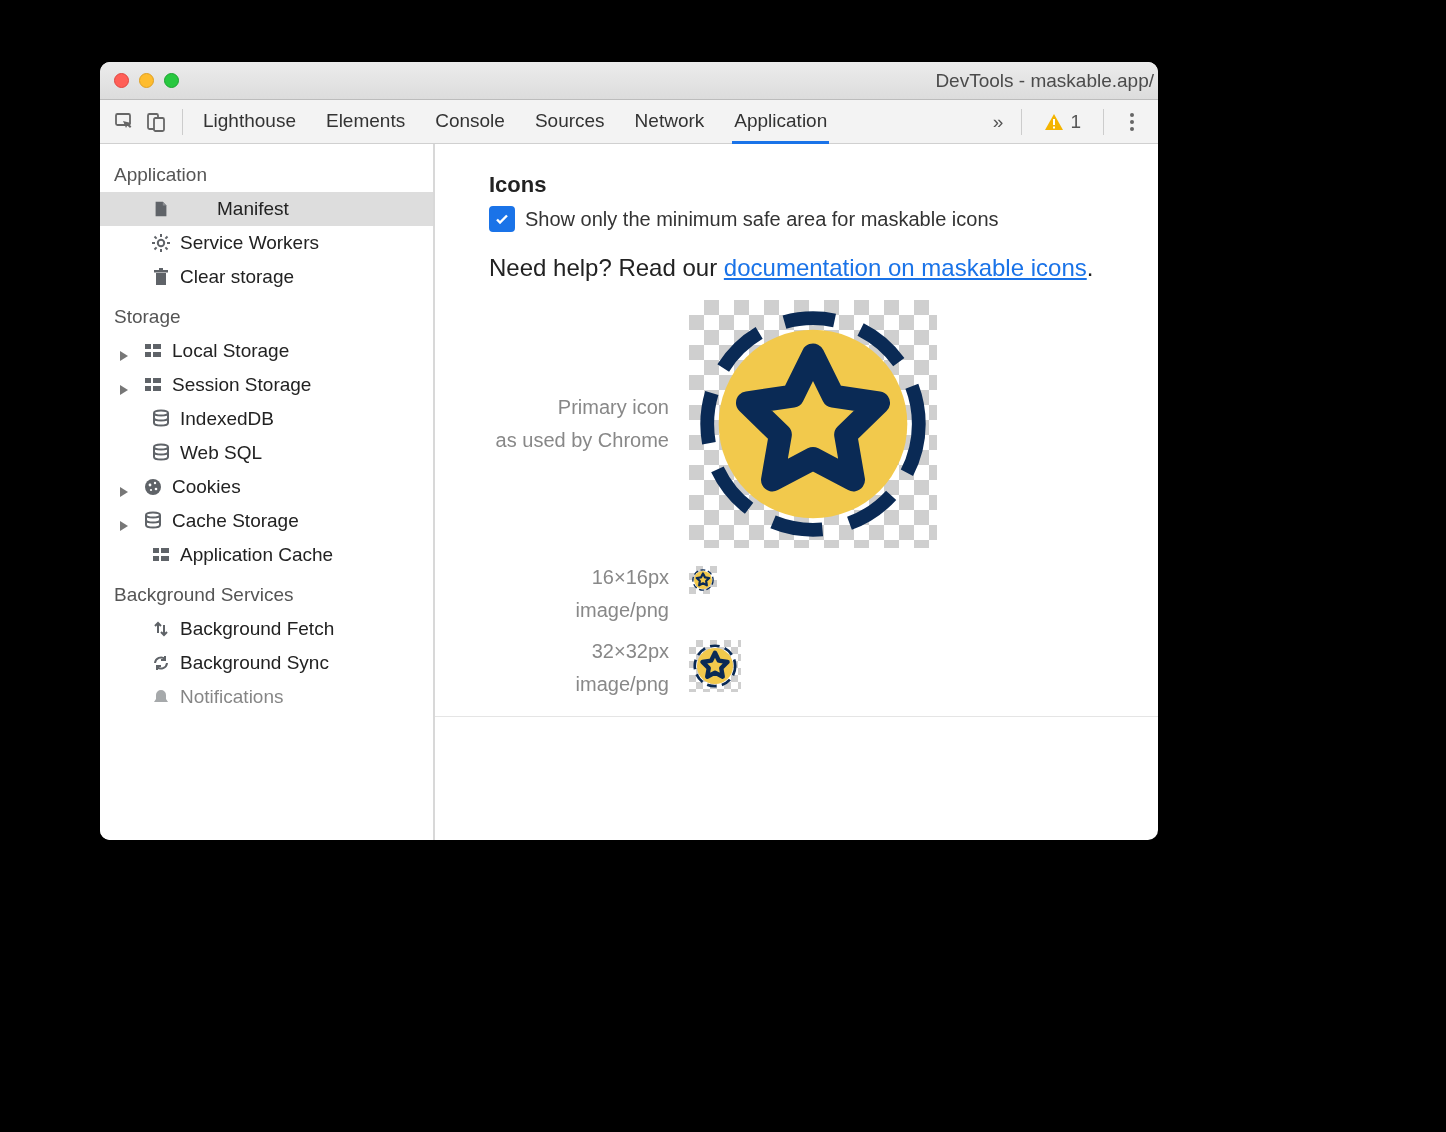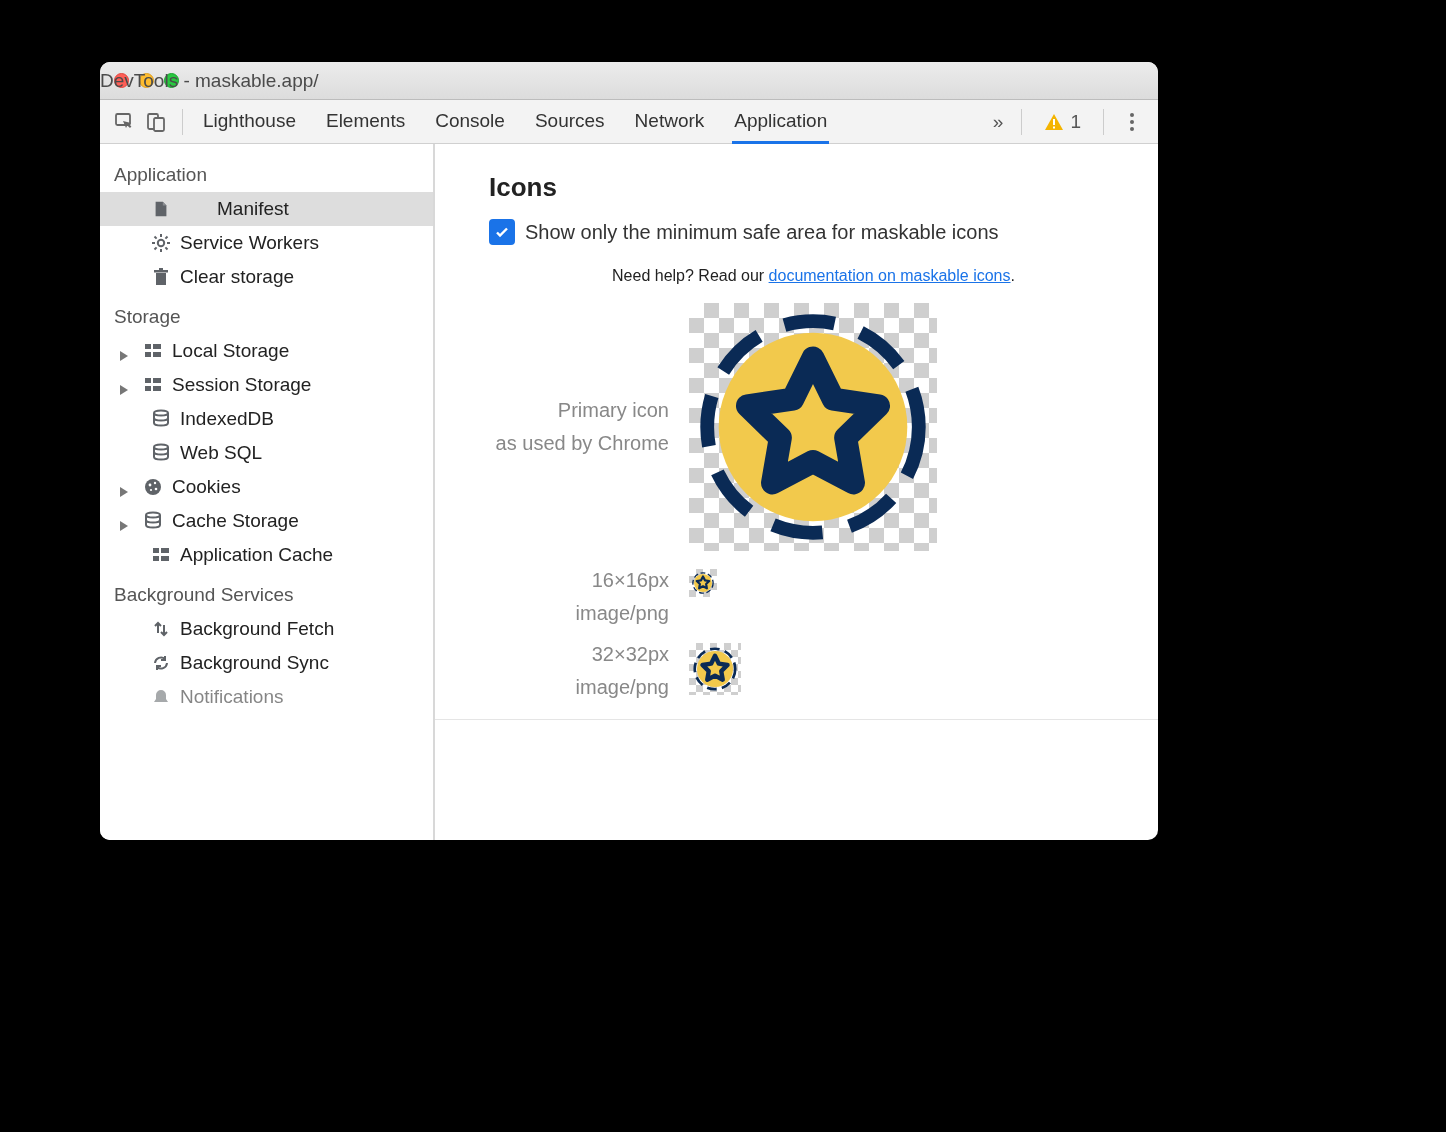--- a/index.html
+++ b/index.html
@@ -29,21 +29,21 @@
     display: flex;
     align-items: center;
     position: relative;
   }
   .traffic { display:flex; gap:10px; margin-left:14px;}
   .tl { width:15px; height:15px; border-radius:50%; }
   .tl.red{background:#ff5f57;border:1px solid #e14640;}
   .tl.yel{background:#febc2e;border:1px solid #dfa023;}
   .tl.grn{background:#28c840;border:1px solid #1ba530;}
   .title {
-    position:absolute; left:0; right:4px; text-align:left;
+    position:absolute; left:0; right:4px; text-align:right;
     color:#4b4b4b; font-size:19px;
   }
 
   .toolbar {
     height: 44px;
     border-bottom: 1px solid #d0d0d0;
     display:flex; align-items:center;
     padding: 0 10px;
     gap: 4px;
     color:#555;
@@ -91,27 +91,27 @@
   }
   .ti-icon { width:22px; height:22px; display:flex; align-items:center; justify-content:center; color:#4a4a4a;}
   .indent-1{padding-left:20px;}
   .indent-1.nodisc{padding-left:50px;}
 
   .main {
     flex:1; overflow:auto;
     padding: 28px 20px 20px 54px;
     position:relative;
   }
-  .h { font-weight:700; font-size:26px; color:#222; margin-bottom:16px;}
+  .h { font-weight:700; font-size:22px; color:#222; margin-bottom:8px;}
   .checkrow { display:flex; align-items:center; gap:10px; margin-bottom:22px;}
   .chk {
     width:26px;height:26px;border:2px solid #1a73e8;border-radius:4px;
     background:#1a73e8; display:flex;align-items:center;justify-content:center;color:#fff;
   }
-  .help { font-size:16px; color:#222;text-align:center;}
+  .help { font-size:24px; color:#222;}
   .help a{ color:#1a73e8; text-decoration:underline;}
   .iconrow { display:flex; gap:20px; margin-top:18px; margin-bottom:18px;}
   .label-col { width:180px; text-align:right; color:#888; font-size:20px; display:flex; flex-direction:column; gap:10px;justify-content:center;}
   .checker {
     background-image:
       linear-gradient(45deg,#cfcfcf 25%,transparent 25%),
       linear-gradient(-45deg,#cfcfcf 25%,transparent 25%),
       linear-gradient(45deg,transparent 75%,#cfcfcf 75%),
       linear-gradient(-45deg,transparent 75%,#cfcfcf 75%);
     background-color:#fff;

